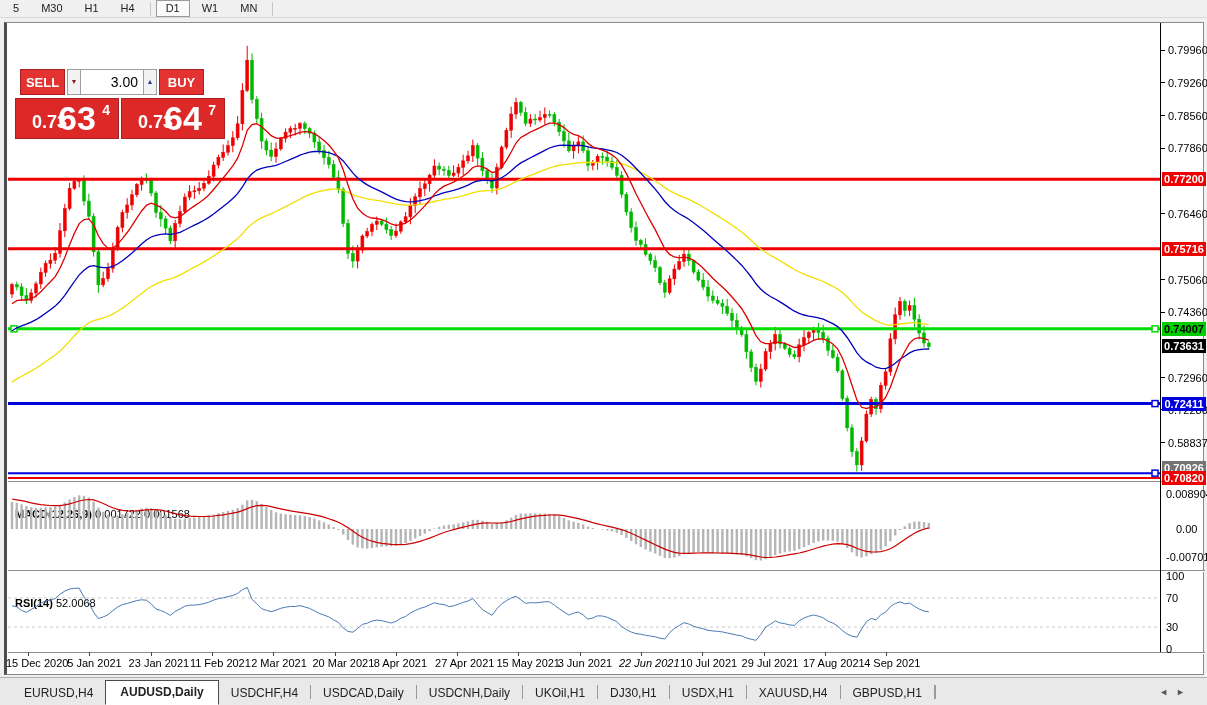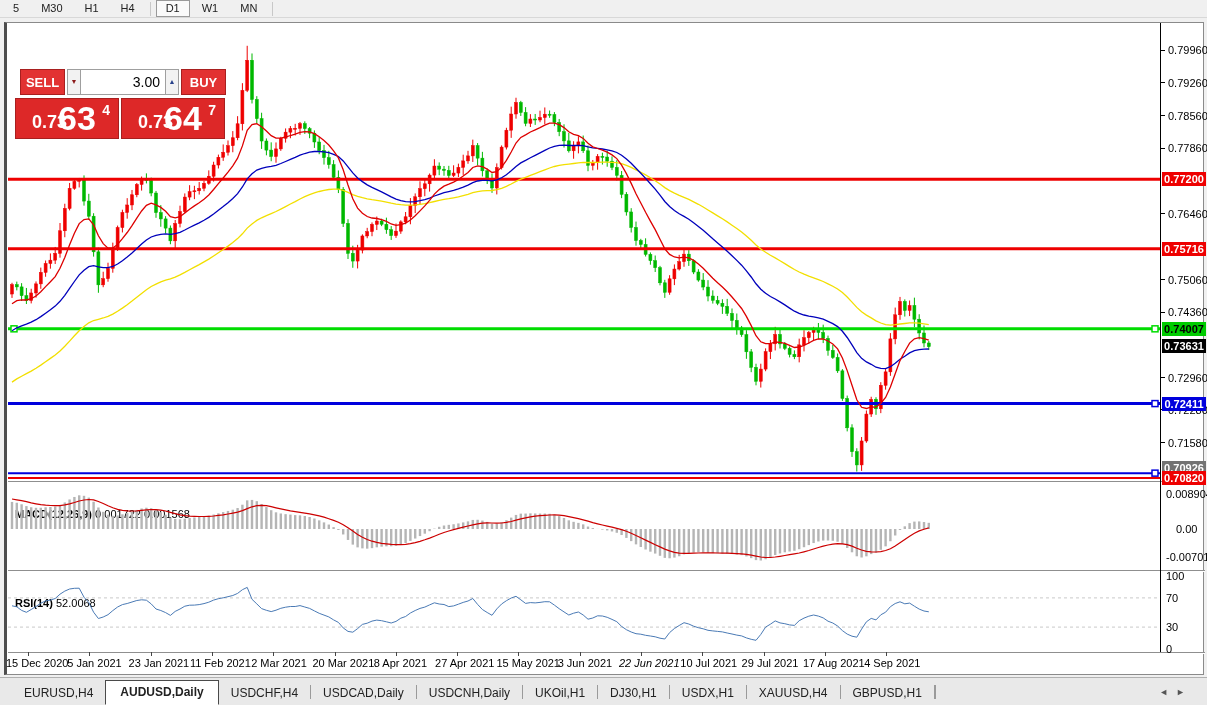--- a/index.html
+++ b/index.html
@@ -48,21 +48,21 @@
   #trade-panel { position:absolute; left:8px; top:46px; width:212px; z-index:30; }
   #trade-row1 { display:flex; height:26px; }
   .trade-btn { width:45px; height:26px; background:#e23232; color:#fff; font-size:13px;
                font-weight:bold; text-align:center; line-height:26px;
                border:1px solid #a81f1f; cursor:pointer; }
   #sell-btn { margin-left:5px; }
   .spin-btn { width:13px; height:26px; background:#f2f2f2; border:1px solid #9f9f9f;
               font-size:7px; text-align:center; line-height:24px; cursor:pointer; }
   #vol-down { color:#8b1a1a; border-right:none; margin-left:2px; }
   #vol-up   { color:#27418b; border-left:none; margin-right:2px; }
-  #vol-input { width:86px; height:26px; border:1px solid #9f9f9f; font-size:14px;
+  #vol-input { width:64px; height:26px; border:1px solid #9f9f9f; font-size:14px;
                text-align:right; padding-right:5px; color:#000;
                font-family:"Liberation Sans", sans-serif; }
   #trade-row2 { display:flex; margin-top:3px; }
   .price-box { position:relative; width:104px; height:41px; background:#dd2828;
                border:1px solid #a81f1f; color:#fff; cursor:pointer; }
   .price-box + .price-box { margin-left:2px; }
   .pb-small { position:absolute; left:16px; bottom:5px; font-size:18px; font-weight:bold; }
   .pb-big   { position:absolute; left:42px; top:0px; font-size:34px; font-weight:bold; }
   .pb-sup   { position:absolute; right:8px; top:3px; font-size:14px; font-weight:bold; }
 
@@ -169,21 +169,21 @@
     <div class="y-tick-text" style="top: 207.934px;">0.76460</div>
     <div class="y-tick" style="top: 279.008px;"></div>
     <div class="y-tick-text" style="top: 273.508px;">0.75060</div>
     <div class="y-tick" style="top: 311.795px;"></div>
     <div class="y-tick-text" style="top: 306.295px;">0.74360</div>
     <div class="y-tick" style="top: 377.369px;"></div>
     <div class="y-tick-text" style="top: 371.869px;">0.72960</div>
     <div class="y-tick" style="top: 409.219px;"></div>
     <div class="y-tick-text" style="top: 403.719px;">0.72280</div>
     <div class="y-tick" style="top: 442.006px;"></div>
-    <div class="y-tick-text" style="top: 436.506px;">0.71580</div>
+    <div class="y-tick-text" style="top: 436.506px;">0.58837</div>
     <div class="price-label" style="top: 172.274px; background: rgb(238, 0, 0); color: rgb(255, 255, 255); z-index: 5;">0.77200</div>
     <div class="price-label" style="top: 241.782px; background: rgb(238, 0, 0); color: rgb(255, 255, 255); z-index: 5;">0.75716</div>
     <div class="price-label" style="top: 321.829px; background: rgb(0, 204, 0); color: rgb(0, 0, 0); z-index: 5;">0.74007</div>
     <div class="price-label" style="top: 339.44px; background: rgb(0, 0, 0); color: rgb(255, 255, 255); z-index: 6;">0.73631</div>
     <div class="price-label" style="top: 396.583px; background: rgb(0, 0, 221); color: rgb(255, 255, 255); z-index: 5;">0.72411</div>
     <div class="price-label" style="top: 461.138px; background: #737373; color: rgb(255, 255, 255); z-index: 4;">0.70926</div>
     <div class="price-label" style="top: 471.103px; background: rgb(238, 0, 0); color: rgb(255, 255, 255); z-index: 5;">0.70820</div>
     <div class="ind-axis-text" style="top: 487.945px;">0.008904</div>
     <div class="ind-axis-text" style="top: 523px; padding-left: 10px;">0.00</div>
     <div class="ind-axis-text" style="top: 550.626px;">-0.007017</div>

